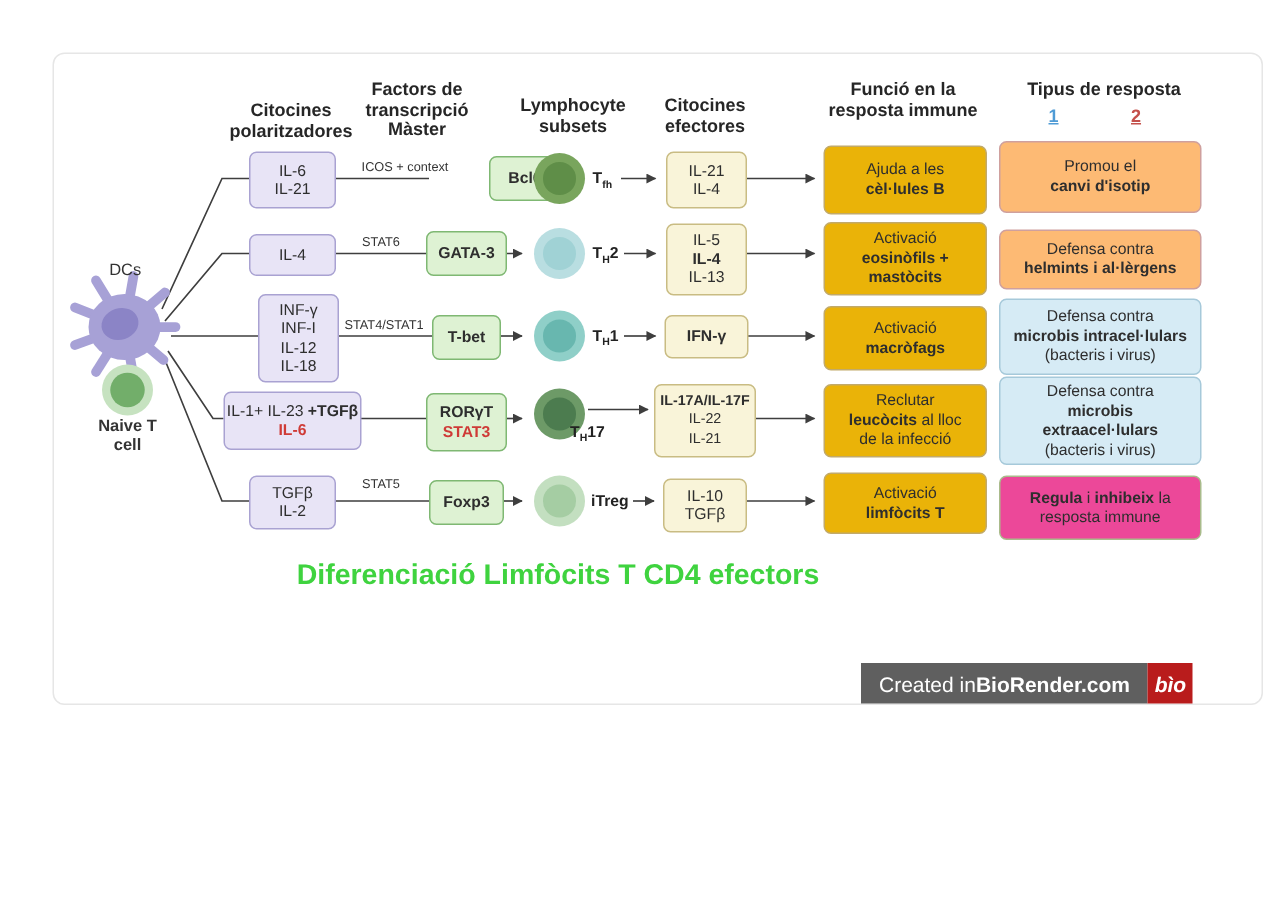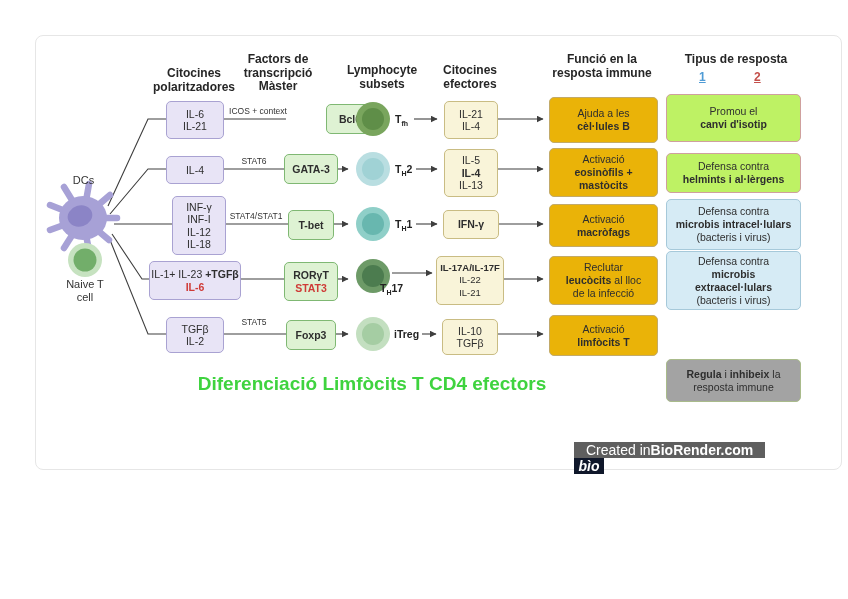--- a/index.html
+++ b/index.html
@@ -5,38 +5,38 @@
   html,body{margin:0;padding:0;background:#ffffff;}
   body{width:848px;height:599px;position:relative;font-family:"Liberation Sans",sans-serif;color:#2b2b2b;}
   .panel{position:absolute;left:35px;top:35px;width:805px;height:433px;background:#fff;border:1px solid #e6e6e6;border-radius:8px;}
   .hdr{position:absolute;font-weight:bold;font-size:12px;line-height:13.5px;text-align:center;color:#262626;}
   .box{position:absolute;border-radius:5px;border:1.2px solid;display:flex;flex-direction:column;align-items:center;justify-content:center;text-align:center;font-size:10.5px;line-height:12.5px;color:#2e2e2e;z-index:2;}
   .pol{background:#e8e4f6;border-color:#a9a2d2;}
   .tf{background:#def2d3;border-color:#7fb873;font-weight:bold;}
   .eff{background:#f9f4d9;border-color:#c9bc83;}
   .fun{background:#eab308;border-color:#c2aa69;line-height:13px;}
   .tip{line-height:13px;}
-  .tip-pink{background:#bef264;border-color:#cfa09e;}
+  .tip-pink{background:#fdba74;border-color:#cfa09e;}
   .tip-blue{background:#d6ebf5;border-color:#a6c9da;}
-  .tip-green{background:#a3a3a3;border-color:#a9bb8b;margin-top:42px;}
+  .tip-green{background:#ec4899;border-color:#a9bb8b;}
   .pathway{position:absolute;font-size:8.5px;color:#333;text-align:center;z-index:2;}
   .cell{position:absolute;border-radius:50%;display:flex;align-items:center;justify-content:center;z-index:2;}
   .cell-inner{border-radius:50%;width:64%;height:64%;}
   .subset-label{position:absolute;font-size:10.5px;font-weight:bold;color:#222;z-index:2;}
   .subset-label sub{font-size:7px;}
   .b{font-weight:bold;}
   .r{color:#cf3b37;}
   .small-label{position:absolute;font-size:11px;color:#333;text-align:center;z-index:2;}
   .num{position:absolute;font-size:12px;font-weight:bold;text-decoration:underline;}
   .num-1{color:#4f9bd5;}
   .num-2{color:#c4504b;}
   .title{position:absolute;left:86px;top:337px;width:500px;text-align:center;font-size:19px;font-weight:bold;color:#3fd33f;z-index:2;}
-  .badge{position:absolute;left:538px;top:406px;height:27px;display:flex;z-index:3;flex-direction:column;}
+  .badge{position:absolute;left:538px;top:406px;height:27px;display:flex;z-index:3;}
   .badge-gray{background:#5f5f5f;color:#fff;font-size:14px;display:flex;align-items:center;padding:0 12px;white-space:nowrap;}
-  .badge-blue{background:#0f172a;color:#fff;width:30px;display:flex;align-items:center;justify-content:center;font-weight:bold;font-size:14px;font-style:italic;}
+  .badge-blue{background:#b91c1c;color:#fff;width:30px;display:flex;align-items:center;justify-content:center;font-weight:bold;font-size:14px;font-style:italic;}
   svg.overlay{position:absolute;left:0;top:0;z-index:1;}
 </style>
 </head>
 <body>
 
 <div class="panel">
 
   <svg class="overlay" width="805" height="433" viewBox="0 0 805 433">
     <defs>
       <marker id="ah" markerWidth="7" markerHeight="7" refX="5.5" refY="3" orient="auto">
@@ -120,30 +120,30 @@
     <div>Funció en la</div>
     <div>resposta immune</div>
   </div>
   <div class="hdr" style="left:635px;top:17px;width:130px;">
     <div>Tipus de resposta</div>
   </div>
   <span class="num num-1" style="left:663px;top:34px;">1</span>
   <span class="num num-2" style="left:718px;top:34px;">2</span>
 
   <div class="small-label" style="left:30px;top:138px;width:35px;">DCs</div>
-  <div class="small-label" style="left:19px;top:242px;width:60px;line-height:13px;">
+  <div class="small-label" style="left:19px;top:242px;width:60px;line-height:13px;font-weight:bold;">
     <div>Naive T</div>
     <div>cell</div>
   </div>
 
   <div class="box pol" style="left:130px;top:65px;width:56px;height:36px;">
     <span>IL-6</span>
     <span>IL-21</span>
   </div>
-  <div class="pathway" style="left:172px;top:70px;width:100px;">ICOS + context</div>
+  <div class="pathway" style="left:184px;top:70px;width:100px;">ICOS + context</div>
   <div class="box tf" style="left:250px;top:68px;width:46px;height:28px;margin-left:40px;">
     <span>Bcl6</span>
   </div>
   <div class="cell" style="left:320px;top:66px;width:34px;height:34px;background:#79a55d;">
     <div class="cell-inner" style="background:#5f8e48;"></div>
   </div>
   <div class="subset-label" style="left:359px;top:77px;"><span>T</span><sub>fh</sub><span></span></div>
   <div class="box eff" style="left:408px;top:65px;width:52px;height:36px;">
     <span>IL-21</span>
     <span>IL-4</span>

